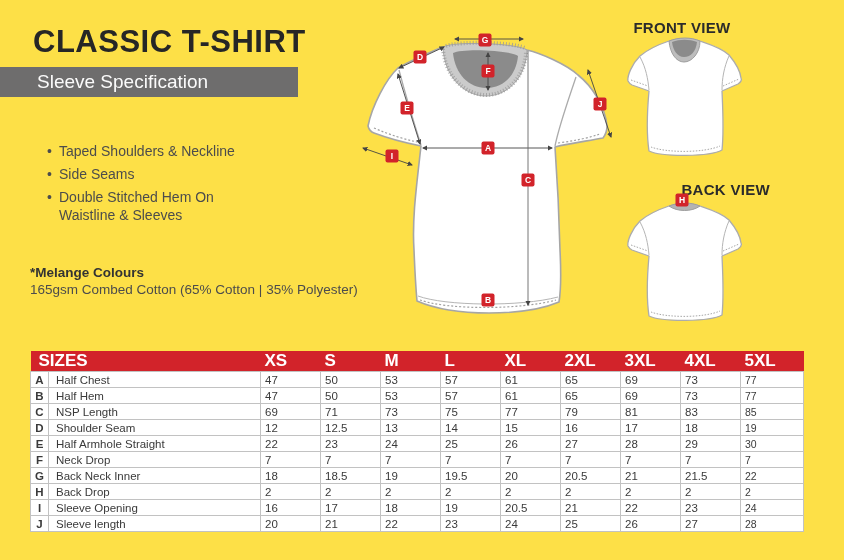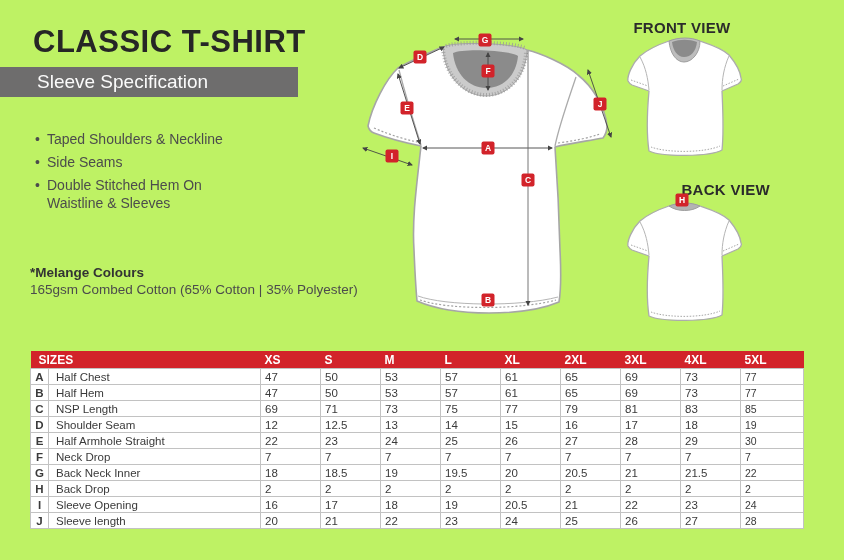--- a/index.html
+++ b/index.html
@@ -1,44 +1,44 @@
 <!DOCTYPE html>
 <html><head>
 <meta charset="utf-8">
 <style>
   html,body{margin:0;padding:0;}
-  .page{position:relative;width:844px;height:560px;background:#bef264;
+  .page{position:relative;width:844px;height:560px;background:#fde047;
         font-family:"Liberation Sans",sans-serif;overflow:hidden;color:#3c3c3c;}
 
   .title{position:absolute;left:33px;top:24px;font-size:31px;font-weight:bold;
          color:#262626;letter-spacing:.5px;white-space:nowrap;}
   .banner{position:absolute;left:0;top:67px;width:298px;height:30px;background:#6e6d6d;
           color:#fbfbfb;font-size:19px;line-height:30px;padding-left:37px;box-sizing:border-box;}
 
-  .features{position:absolute;left:30px;top:126px;width:218px;margin:4px;padding:0;
+  .features{position:absolute;left:30px;top:126px;width:218px;margin:16px;padding:0;
             font-size:14px;line-height:18px;color:#4c4c4c;}
   .features li{list-style:none;position:relative;padding-left:13px;margin:0 0 5px 0;}
   .features li::before{content:"\2022";position:absolute;left:1px;color:#4c4c4c;}
 
   .melange{position:absolute;left:30px;top:264px;font-size:13.5px;line-height:17px;}
   .melange .m-title{font-weight:bold;color:#333;}
   .melange .m-body{color:#4c4c4c;}
 
   .diagram,.miniview{position:absolute;}
   .view-label{position:absolute;width:120px;text-align:center;font-size:15px;
               font-weight:bold;color:#2b2b2b;letter-spacing:.3px;}
 
   .mlabel{position:absolute;width:13px;height:13px;background:#d2232a;color:#fff;
           font-size:8.5px;font-weight:bold;text-align:center;line-height:13px;
           border-radius:2px;transform:translate(-50%,-50%);z-index:5;}
 
   table.sizes{position:absolute;left:30px;top:351px;width:773px;border-collapse:collapse;
               table-layout:fixed;font-size:11.5px;color:#3a3a3a;}
   table.sizes th{background:#d2232a;color:#ffffff;text-align:left;font-weight:bold;
-                 font-size:12px;height:17px;padding:0 0 0 4px;border:0;}
+                 font-size:17px;height:17px;padding:0 0 0 4px;border:0;}
   table.sizes th.first{padding-left:8px;}
   table.sizes td{border:1px solid #c2c2c2;background:#fff;height:15px;
                  padding:0 0 0 4px;overflow:hidden;white-space:nowrap;}
   table.sizes td.letter{text-align:center;font-weight:bold;padding:0;}
   table.sizes td.name{padding-left:7px;}
   table.sizes td.xsmall{font-size:10.5px;}
 </style>
 </head>
 <body>
 

